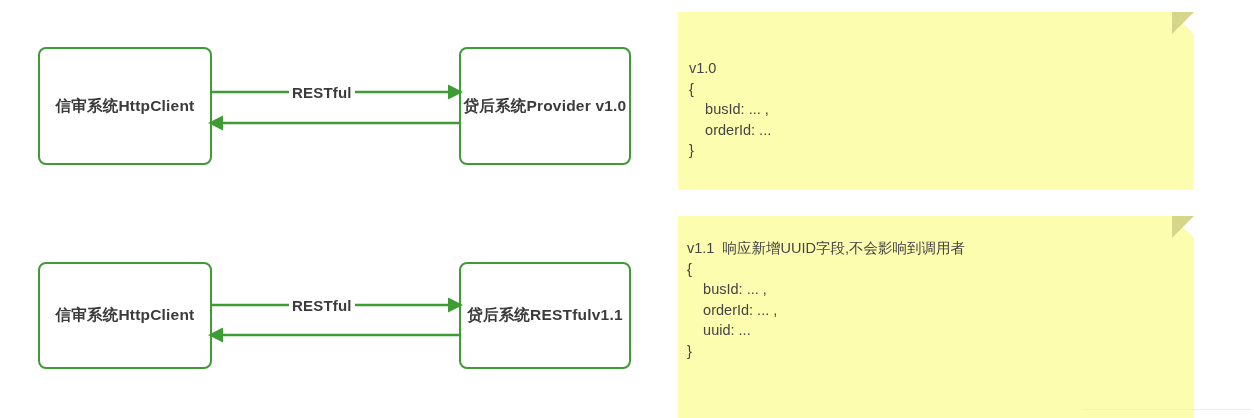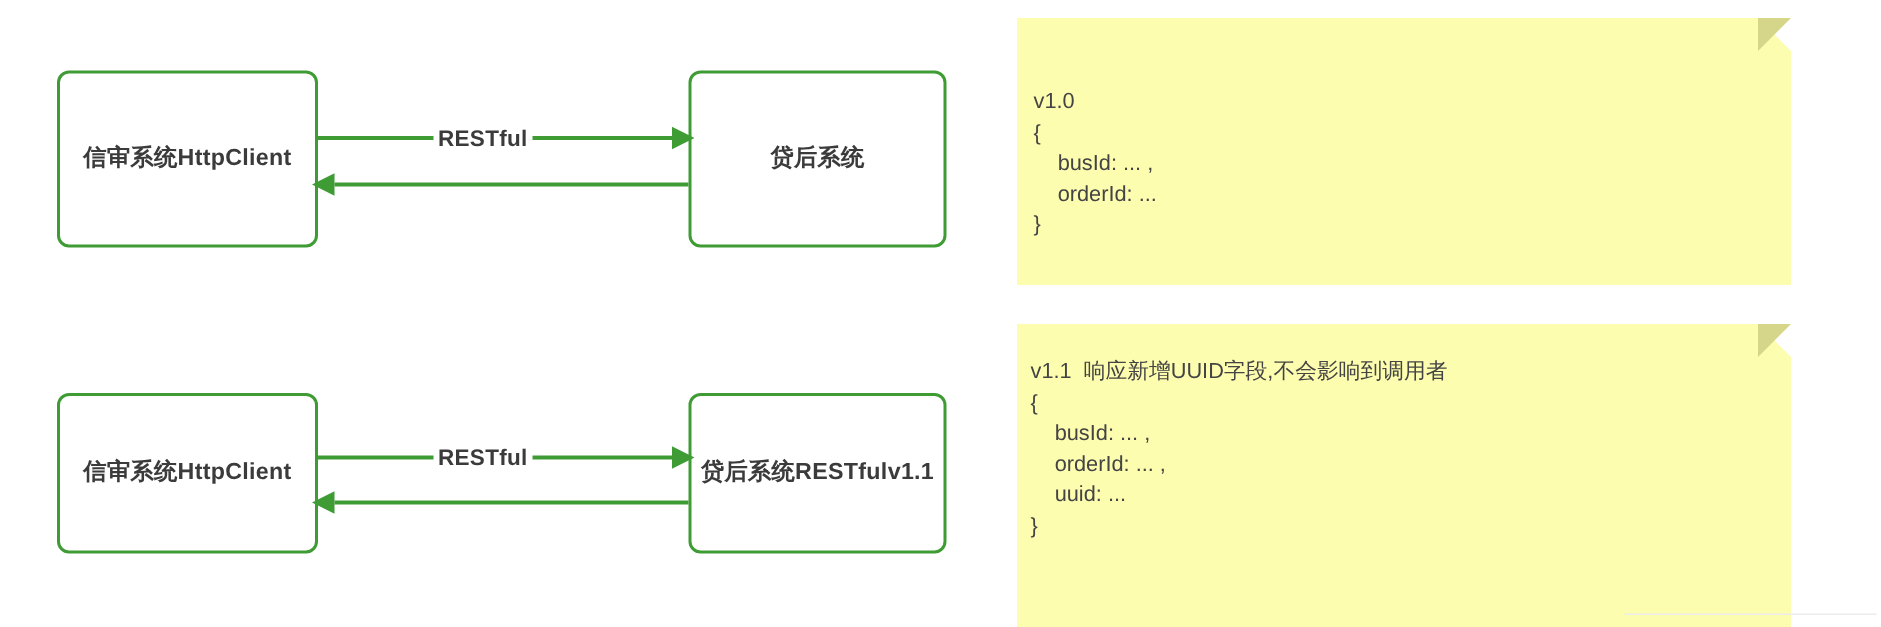--- a/index.html
+++ b/index.html
@@ -109,20 +109,21 @@
 
 <div class="canvas">
 
   <div class="node" id="node-client-1">
     <span class="line cn">信审系统</span>
     <span class="line">HttpClient</span>
   </div>
 
   <div class="node" id="node-provider-1">
     <span class="line cn">贷后系统</span>
+    <span class="line">Provider v1.0</span>
   </div>
 
   <svg class="conn" id="conn-row1" style="left:0;top:0;width:1254px;height:418px;">
 
     <g>
       <line x1="212" y1="92" x2="448" y2="92" stroke="#3f9c35" stroke-width="2.6"></line>
       <polygon points="448,84.5 463,92 448,99.5" fill="#3f9c35"></polygon>
     </g>
 
     <g>

